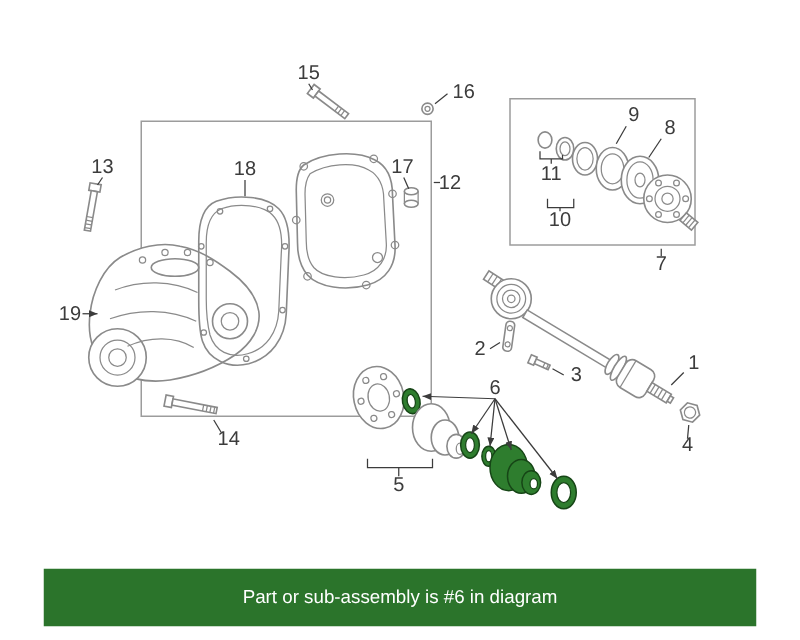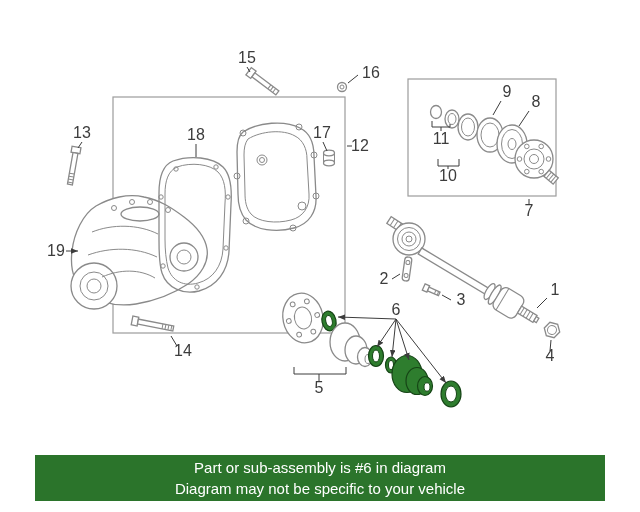--- a/index.html
+++ b/index.html
@@ -285,16 +285,15 @@
   <text class="callout" x="183" y="356" text-anchor="middle">14</text>
   <text class="callout" x="247" y="63" text-anchor="middle">15</text>
   <text class="callout" x="371" y="78" text-anchor="middle">16</text>
   <text class="callout" x="322" y="138" text-anchor="middle">17</text>
   <text class="callout" x="196" y="140" text-anchor="middle">18</text>
   <text class="callout" x="56" y="256" text-anchor="middle">19</text>
 </svg>
 
 <div class="banner">
   <div>Part or sub-assembly is #6 in diagram</div>
-  <div>Diagram may not be specific to your vehicle</div>
 </div>
 
 </div>
 
 </body></html>

